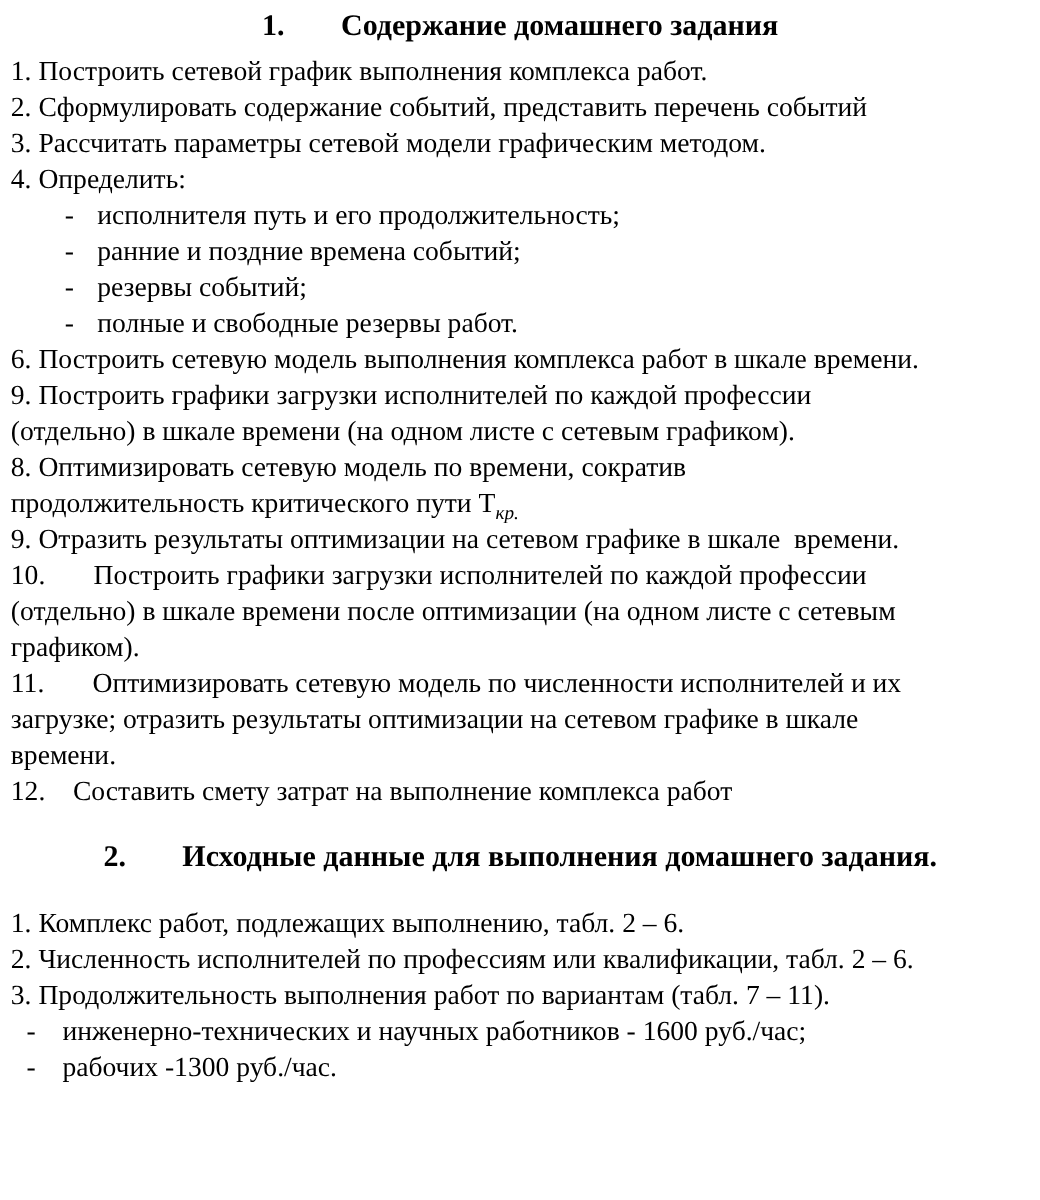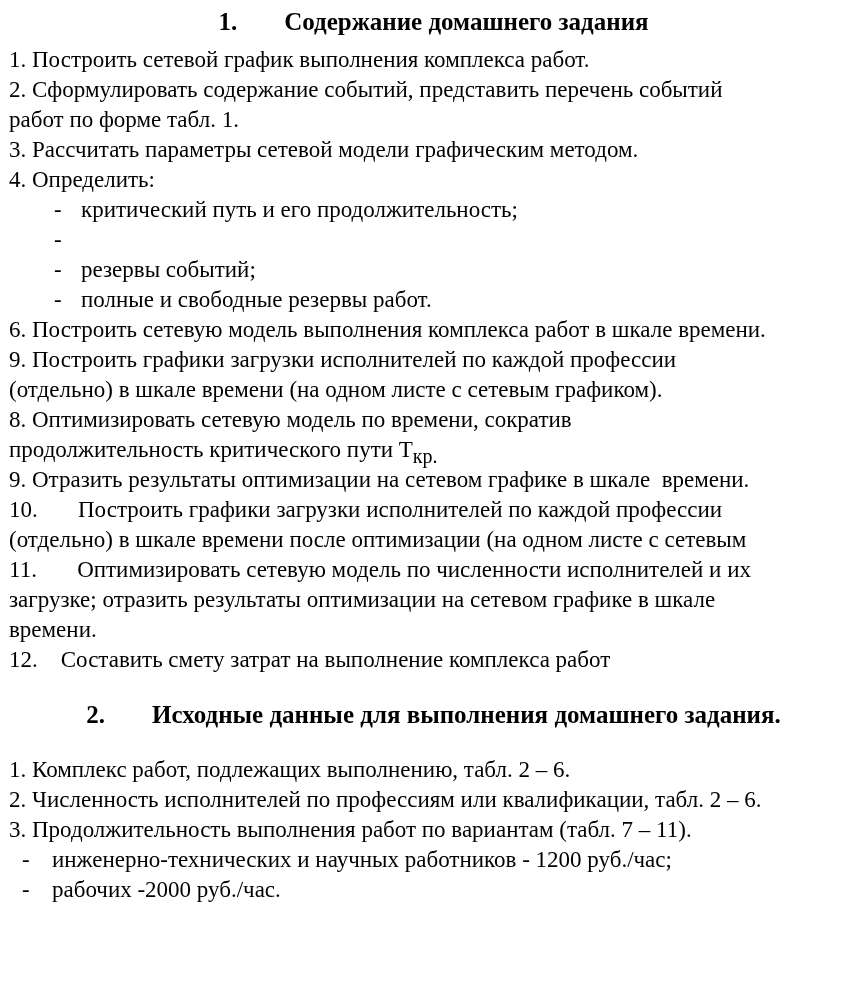--- a/index.html
+++ b/index.html
@@ -35,84 +35,85 @@
   .s2 .line { line-height: 30px; }
   .dash-item {
     display: flex;
     font-size: 23px;
     line-height: 30px;
   }
   .s1-dash { padding-left: 45px; }
   .s2-dash { padding-left: 13px; }
   .dash { width: 27px; flex: none; }
   .s2-dash .dash { width: 30px; }
-  sub.tkr-sub { font-size: 20px; line-height: 0; }
+  sub.tkr-sub { font-size: 16px; line-height: 0; font-style: italic; }
 </style>
 </head>
 <body>
 
 <div class="page">
 
   <div class="heading h1">
     <span class="h-num">1.</span>
     <span class="h-title">Содержание домашнего задания</span>
   </div>
 
   <div class="s1">
     <div class="line">1. Построить сетевой график выполнения комплекса работ.</div>
     <div class="line">2. Сформулировать содержание событий, представить перечень событий</div>
-    <div class="line">работ по форме табл. 1.</div>
     <div class="line">3. Рассчитать параметры сетевой модели графическим методом.</div>
     <div class="line">4. Определить:</div>
 
     <div class="dash-item s1-dash">
       <span class="dash">-</span>
-      <span>критический путь и его продолжительность;</span>
+      <span>исполнителя путь и его продолжительность;</span>
     </div>
     <div class="dash-item s1-dash">
       <span class="dash">-</span>
+      <span>ранние и поздние времена событий;</span>
     </div>
     <div class="dash-item s1-dash">
       <span class="dash">-</span>
       <span>резервы событий;</span>
     </div>
     <div class="dash-item s1-dash">
       <span class="dash">-</span>
       <span>полные и свободные резервы работ.</span>
     </div>
 
     <div class="line">6. Построить сетевую модель выполнения комплекса работ в шкале времени.</div>
     <div class="line">9. Построить графики загрузки исполнителей по каждой профессии</div>
     <div class="line">(отдельно) в шкале времени (на одном листе с сетевым графиком).</div>
     <div class="line">8. Оптимизировать сетевую модель по времени, сократив</div>
 
     <div class="line"><span>продолжительность критического пути Т</span><sub class="tkr-sub">кр.</sub></div>
 
     <div class="line">9. Отразить результаты оптимизации на сетевом графике в шкале  времени.</div>
     <div class="line">10.       Построить графики загрузки исполнителей по каждой профессии</div>
     <div class="line">(отдельно) в шкале времени после оптимизации (на одном листе с сетевым</div>
+    <div class="line">графиком).</div>
     <div class="line">11.       Оптимизировать сетевую модель по численности исполнителей и их</div>
     <div class="line">загрузке; отразить результаты оптимизации на сетевом графике в шкале</div>
     <div class="line">времени.</div>
     <div class="line">12.    Составить смету затрат на выполнение комплекса работ</div>
   </div>
 
   <div class="heading h2">
     <span class="h-num">2.</span>
     <span class="h-title">Исходные данные для выполнения домашнего задания.</span>
   </div>
 
   <div class="s2">
     <div class="line">1. Комплекс работ, подлежащих выполнению, табл. 2 – 6.</div>
     <div class="line">2. Численность исполнителей по профессиям или квалификации, табл. 2 – 6.</div>
     <div class="line">3. Продолжительность выполнения работ по вариантам (табл. 7 – 11).</div>
 
     <div class="dash-item s2-dash">
       <span class="dash">-</span>
-      <span>инженерно-технических и научных работников - 1200 руб./час;</span>
+      <span>инженерно-технических и научных работников - 1600 руб./час;</span>
     </div>
     <div class="dash-item s2-dash">
       <span class="dash">-</span>
-      <span>рабочих -2000 руб./час.</span>
+      <span>рабочих -1300 руб./час.</span>
     </div>
   </div>
 
 </div>
 
 </body></html>

